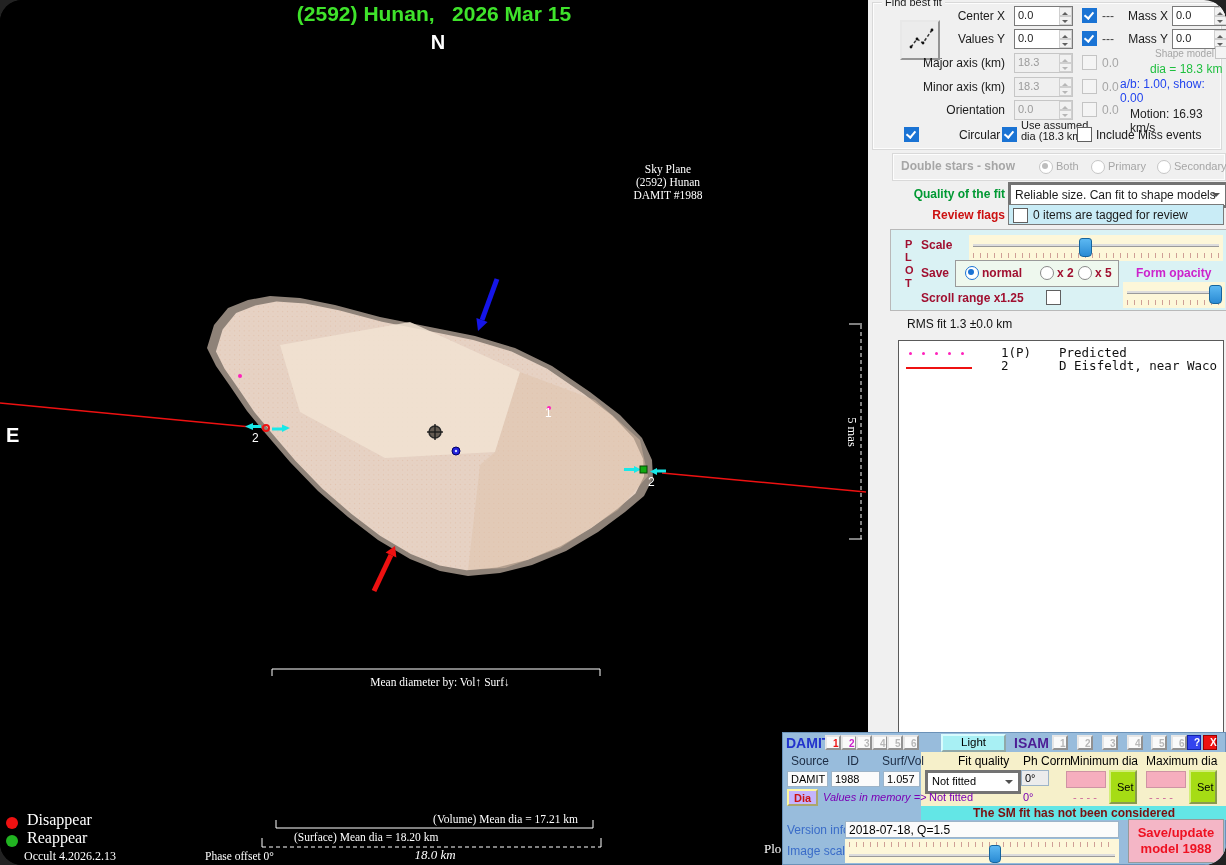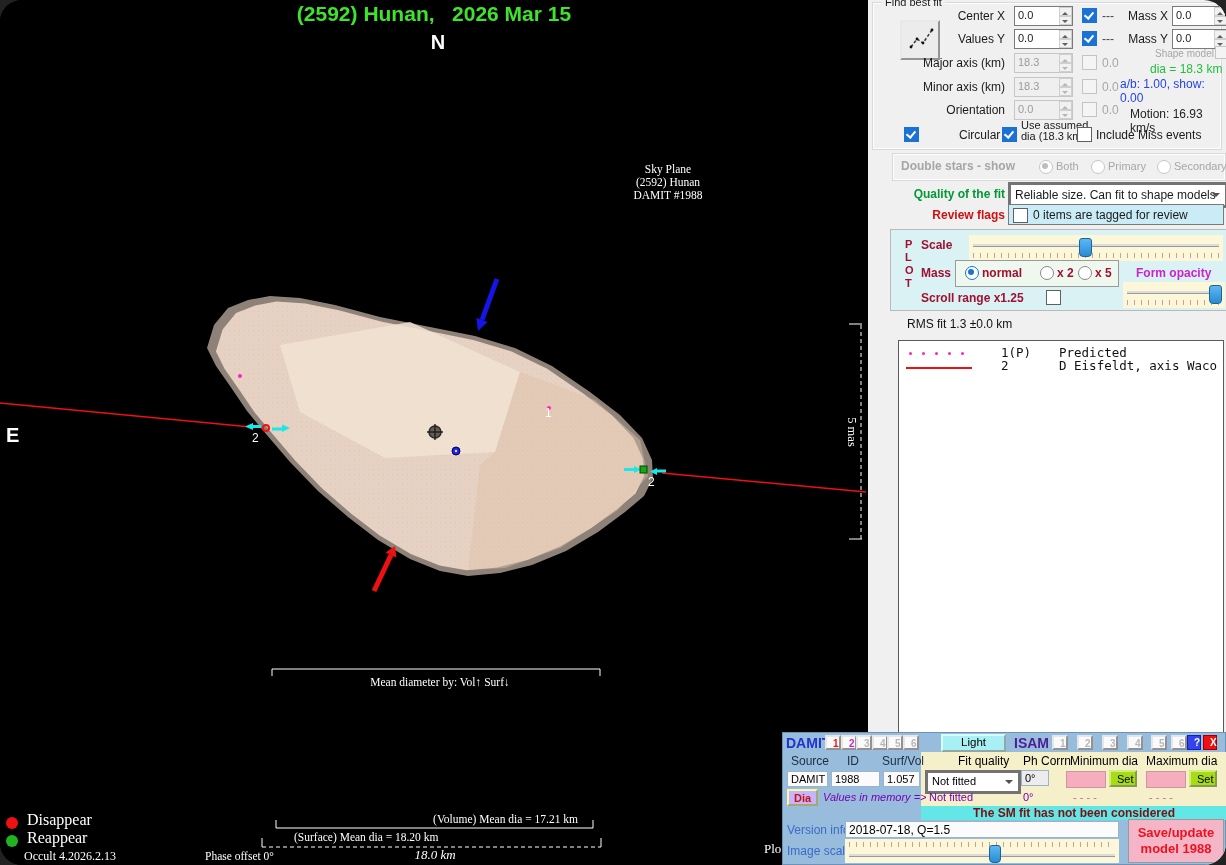--- a/index.html
+++ b/index.html
@@ -46,21 +46,21 @@
   .thumb{position:absolute;width:11px;height:17px;background:linear-gradient(#5cb8f2,#2a8bd4);border:1px solid #15659e;border-radius:3px 3px 4px 4px;}
   .dd{position:absolute;background:#fff;border:3px solid #737373;}
   .dd .v{position:absolute;left:4px;top:3px;font-size:12px;white-space:nowrap;}
   .dd .arr{position:absolute;right:5px;top:8px;width:0;height:0;border:4px solid transparent;border-top-color:#505050;}
   #legend-box{position:absolute;left:30px;top:340px;width:324px;height:391px;background:#fff;border:1px solid #5a5a5a;font-family:"DejaVu Sans Mono",monospace;font-size:12.5px;color:#111;}
   
   #damit{position:absolute;left:782px;top:732px;width:444px;height:133px;background:#98bcdc;border:1px solid #6b92b8;box-sizing:border-box;z-index:5;font-size:12px;}
   .mbtn{position:absolute;width:14px;height:15px;background:#fafafa;border:2px outset #e6e6e6;font-size:10px;font-weight:bold;text-align:center;line-height:11px;box-sizing:border-box;}
   .dfld{position:absolute;height:16px;background:#fbfbfb;border:1px solid #9db4c8;font-size:11px;box-sizing:border-box;padding:1px 0 0 3px;}
   .purple{color:#7a00b4;}
-  .set-btn{position:absolute;width:28px;height:17px;background:#a6dc14;border:2px outset #d2ee7a;font-size:11px;text-align:center;line-height:13px;box-sizing:border-box;}
+  .set-btn{position:absolute;width:28px;height:34px;background:#a6dc14;border:2px outset #d2ee7a;font-size:11px;text-align:center;line-height:13px;box-sizing:border-box;}
   .pink-fld{position:absolute;width:38px;height:15px;background:#f6aebe;border:1px solid #cf93a4;}
   .blue-lbl{color:#3a6cc8;}
 </style>
 </head>
 <body>
 
 <div class="stage">
 
   <div id="plot">
     <svg width="868" height="865" viewBox="0 0 868 865" style="position:absolute;left:0;top:0;">
@@ -282,21 +282,21 @@
       <div class="abs darkred" style="left:14px;top:34px;font-size:11px;">O</div>
       <div class="abs darkred" style="left:14px;top:47px;font-size:11px;">T</div>
 
       <div class="abs darkred" style="left:30px;top:8px;">Scale</div>
       <div class="strip" style="left:78px;top:5px;width:254px;height:26px;">
         <div class="groove" style="left:4px;right:4px;top:9px;"></div>
         <div class="ticks" style="left:4px;right:4px;bottom:3px;"></div>
         <div class="thumb" style="left:110px;top:3px;"></div>
       </div>
 
-      <div class="abs darkred" style="left:30px;top:36px;">Mass</div>
+      <div class="abs darkred" style="left:30px;top:36px;">Save</div>
       <div class="abs" style="left:64px;top:30px;width:162px;height:25px;background:#eef8ee;border:1px solid #9a9a9a;">
         <div class="radio on" style="left:9px;top:5px;"></div>
         <div class="abs darkred" style="left:26px;top:5px;">normal</div>
         <div class="radio" style="left:84px;top:5px;"></div>
         <div class="abs darkred" style="left:101px;top:5px;">x 2</div>
         <div class="radio" style="left:122px;top:5px;"></div>
         <div class="abs darkred" style="left:139px;top:5px;">x 5</div>
       </div>
       <div class="abs" style="left:245px;top:36px;color:#cc22cc;font-weight:bold;">Form opacity</div>
       <div class="strip" style="left:232px;top:52px;width:102px;height:26px;">
@@ -316,21 +316,21 @@
         <span style="position:absolute;left:13px;top:0;width:3px;height:3px;border-radius:50%;background:#ff22bb;"></span>
         <span style="position:absolute;left:26px;top:0;width:3px;height:3px;border-radius:50%;background:#ff22bb;"></span>
         <span style="position:absolute;left:39px;top:0;width:3px;height:3px;border-radius:50%;background:#ff22bb;"></span>
         <span style="position:absolute;left:52px;top:0;width:3px;height:3px;border-radius:50%;background:#ff22bb;"></span>
       </div>
       <div class="abs" style="left:102px;top:4px;">
         <span style="display:inline-block;width:58px;">1(P)</span><span>Predicted</span>
       </div>
       <div class="abs" style="left:7px;top:26px;width:66px;height:2px;background:#ee1111;"></div>
       <div class="abs" style="left:102px;top:17px;">
-        <span style="display:inline-block;width:58px;">2</span><span>D Eisfeldt, axis Waco</span>
+        <span style="display:inline-block;width:58px;">2</span><span>D Eisfeldt, near Waco</span>
       </div>
     </div>
   </div>
 
   <div id="damit">
     <div class="abs" style="left:3px;top:2px;font-size:14px;font-weight:bold;color:#2233cc;">DAMIT</div>
     <button class="mbtn" style="left:42px;top:2px;color:#ee1111;">1</button>
     <button class="mbtn" style="left:58px;top:2px;color:#cc22cc;">2</button>
     <button class="mbtn" style="left:73px;top:2px;color:#b8b8b8;">3</button>
     <button class="mbtn" style="left:89px;top:2px;color:#b8b8b8;">4</button>

